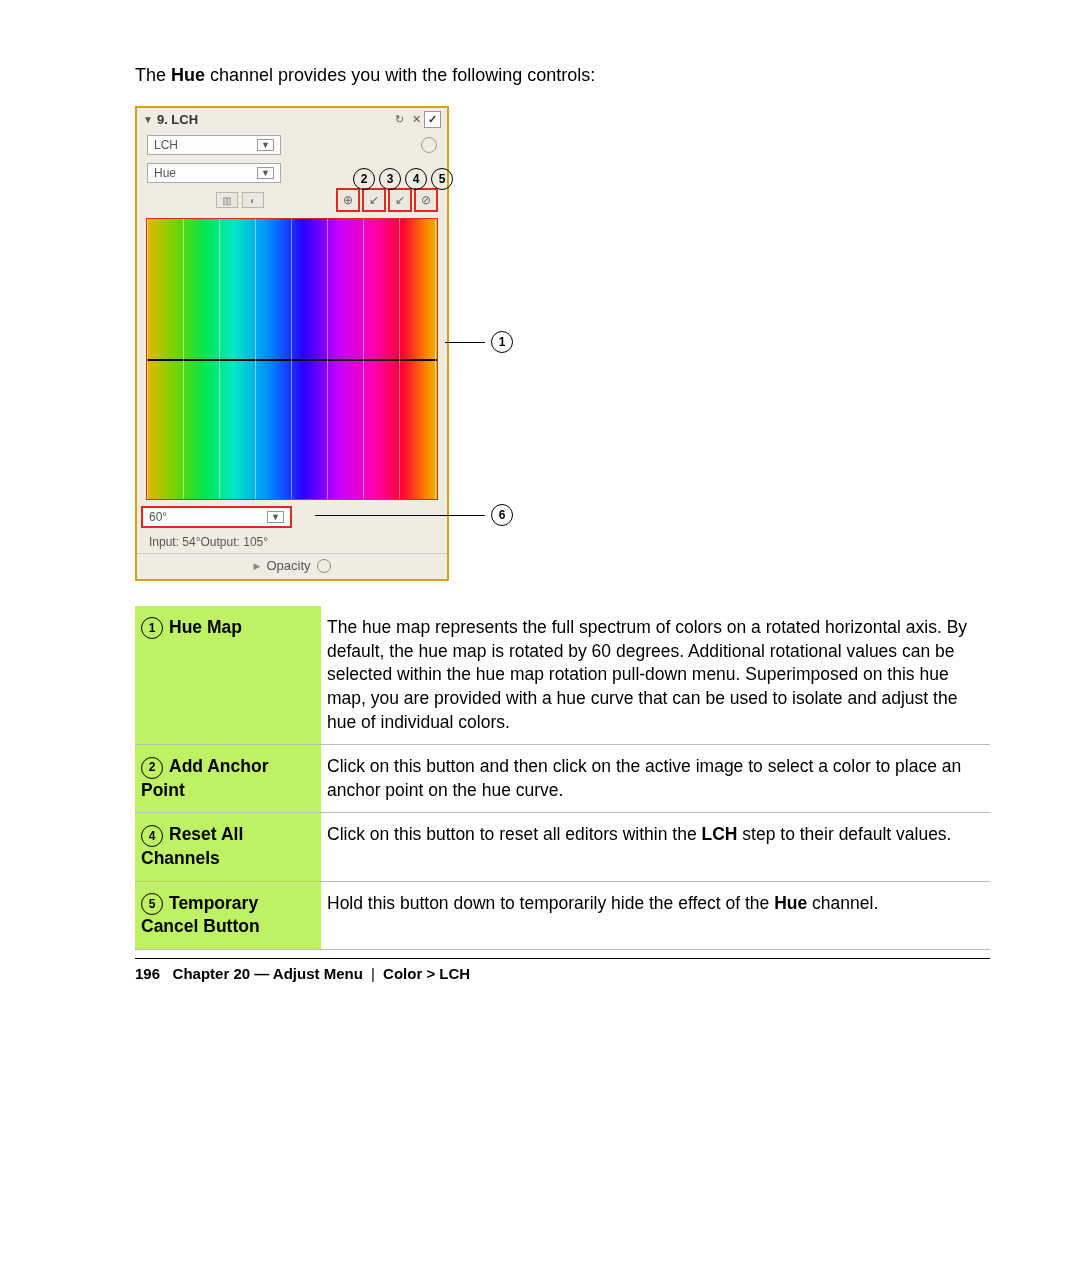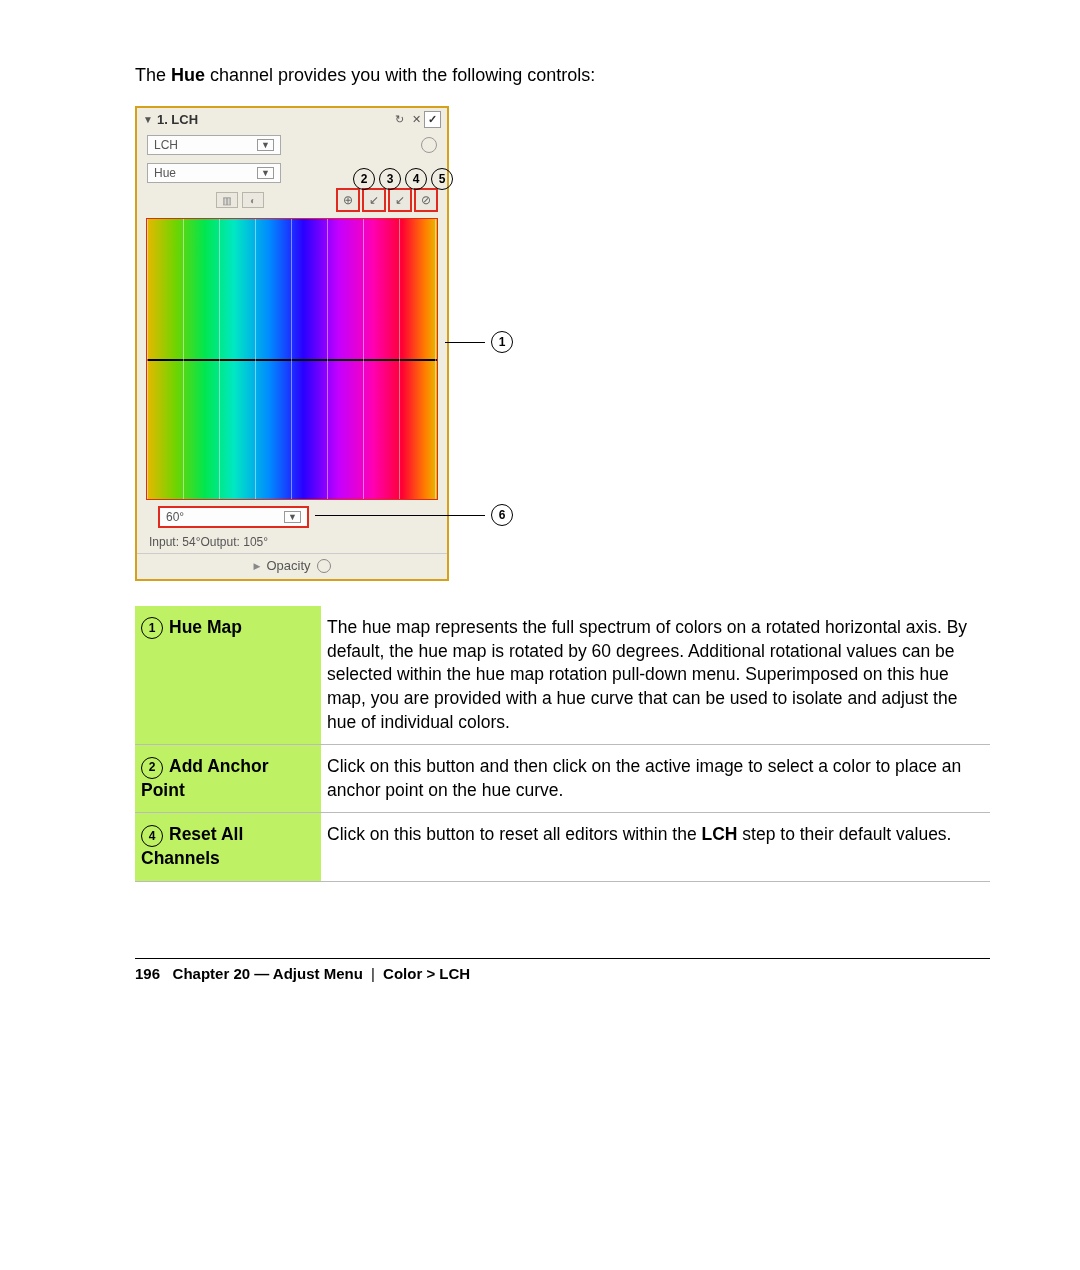--- a/index.html
+++ b/index.html
@@ -19,21 +19,21 @@
 .sel .arr{margin-left:auto;border:1px solid #999;padding:0 3px;font-size:9px}
 .toolbtn{width:20px;height:20px;background:#ebe9df;border:1px solid #b5b3a8;display:flex;align-items:center;justify-content:center;font-size:12px;color:#666}
 .rowtools{display:flex;align-items:center;padding:2px 10px 8px;gap:4px}
 .rowtools .sp{flex:1}
 .minitool{width:20px;height:14px;background:#ebe9df;border:1px solid #b8b6aa;font-size:10px;color:#888;display:flex;align-items:center;justify-content:center}
 .redbox{outline:2px solid #e12a1f;outline-offset:-1px}
 .huewrap{margin:0 10px 8px;background:#fff}
 .huemap{position:relative;height:280px;background:linear-gradient(90deg,#e6b800 0%,#6fd400 10%,#00e650 20%,#00e8c4 30%,#008cff 42%,#2a00ff 54%,#c400ff 66%,#ff00b3 78%,#ff0033 88%,#ff7f00 96%,#e6b800 100%)}
 .huemap:after{content:"";position:absolute;inset:0;background:repeating-linear-gradient(90deg,rgba(255,255,255,.45) 0 1px,transparent 1px 36px)}
 .hline{position:absolute;left:0;right:0;top:50%;height:2px;background:#000}
-.rot{margin:4px 22px}
+.rot{margin:4px 5px}
 .rot .sel{width:135px}
 .io{display:flex;padding:4px 12px;font-size:12px;color:#555}
 .oprow{display:flex;justify-content:center;align-items:center;gap:6px;padding:4px 0 6px;font-size:13px;color:#555;border-top:1px solid #ccc}
 .oprow .tri{font-size:9px;color:#888}
 .oprow .dot{width:12px;height:12px;border:1px solid #888;border-radius:50%}
 .callout{position:absolute;display:flex;align-items:center;font-size:14px;font-weight:bold}
 .callout .line{height:1px;background:#000}
 .circno{width:20px;height:20px;border:1.5px solid #000;border-radius:50%;display:inline-flex;align-items:center;justify-content:center;font-size:12px;font-weight:bold;margin-left:6px}
 .topnums{position:absolute;top:62px;left:218px;display:flex;gap:4px}
 .topnums .circno{margin:0}
@@ -54,21 +54,21 @@
 <div class="page">
 
 <p class="intro">
   <span>The </span><b>Hue</b><span> channel provides you with the following controls:</span>
 </p>
 
 <div class="fig">
   <div class="panel">
     <div class="titlebar">
       <span class="tri">▼</span>
-      <b>1. LCH</b>
+      <b>9. LCH</b>
       <span class="sp"></span>
       <span class="ico">↻</span>
       <span class="ico">✕</span>
       <span class="chk">✓</span>
     </div>
     <div class="row">
       <span class="sel selw1">
             <span>LCH</span>
             <span class="arr">▼</span>
           </span>
@@ -137,20 +137,24 @@
           <td>The hue map represents the full spectrum of colors on a rotated horizontal axis. By default, the hue map is rotated by 60 degrees. Additional rotational values can be selected within the hue map rotation pull-down menu. Superimposed on this hue map, you are provided with a hue curve that can be used to isolate and adjust the hue of individual colors.</td>
         </tr>
         <tr>
           <td class="tcell1"><span class="circno">2</span><span class="tlabel">Add Anchor Point</span></td>
           <td>Click on this button and then click on the active image to select a color to place an anchor point on the hue curve.</td>
         </tr>
         <tr>
           <td class="tcell1"><span class="circno">4</span><span class="tlabel">Reset All Channels</span></td>
           <td>Click on this button to reset all editors within the <b>LCH</b> step to their default values.</td>
         </tr>
+        <tr>
+          <td class="tcell1"><span class="circno">5</span><span class="tlabel">Temporary Cancel Button</span></td>
+          <td>Hold this button down to temporarily hide the effect of the <b>Hue</b> channel.</td>
+        </tr>
       </tbody>
 </table>
 
 
 <div class="footer">
   <b>196</b>&nbsp;&nbsp;
   <b>Chapter 20 — Adjust Menu</b>
   <span class="sep">|</span>
   <b>Color &gt; LCH</b>
 </div>

